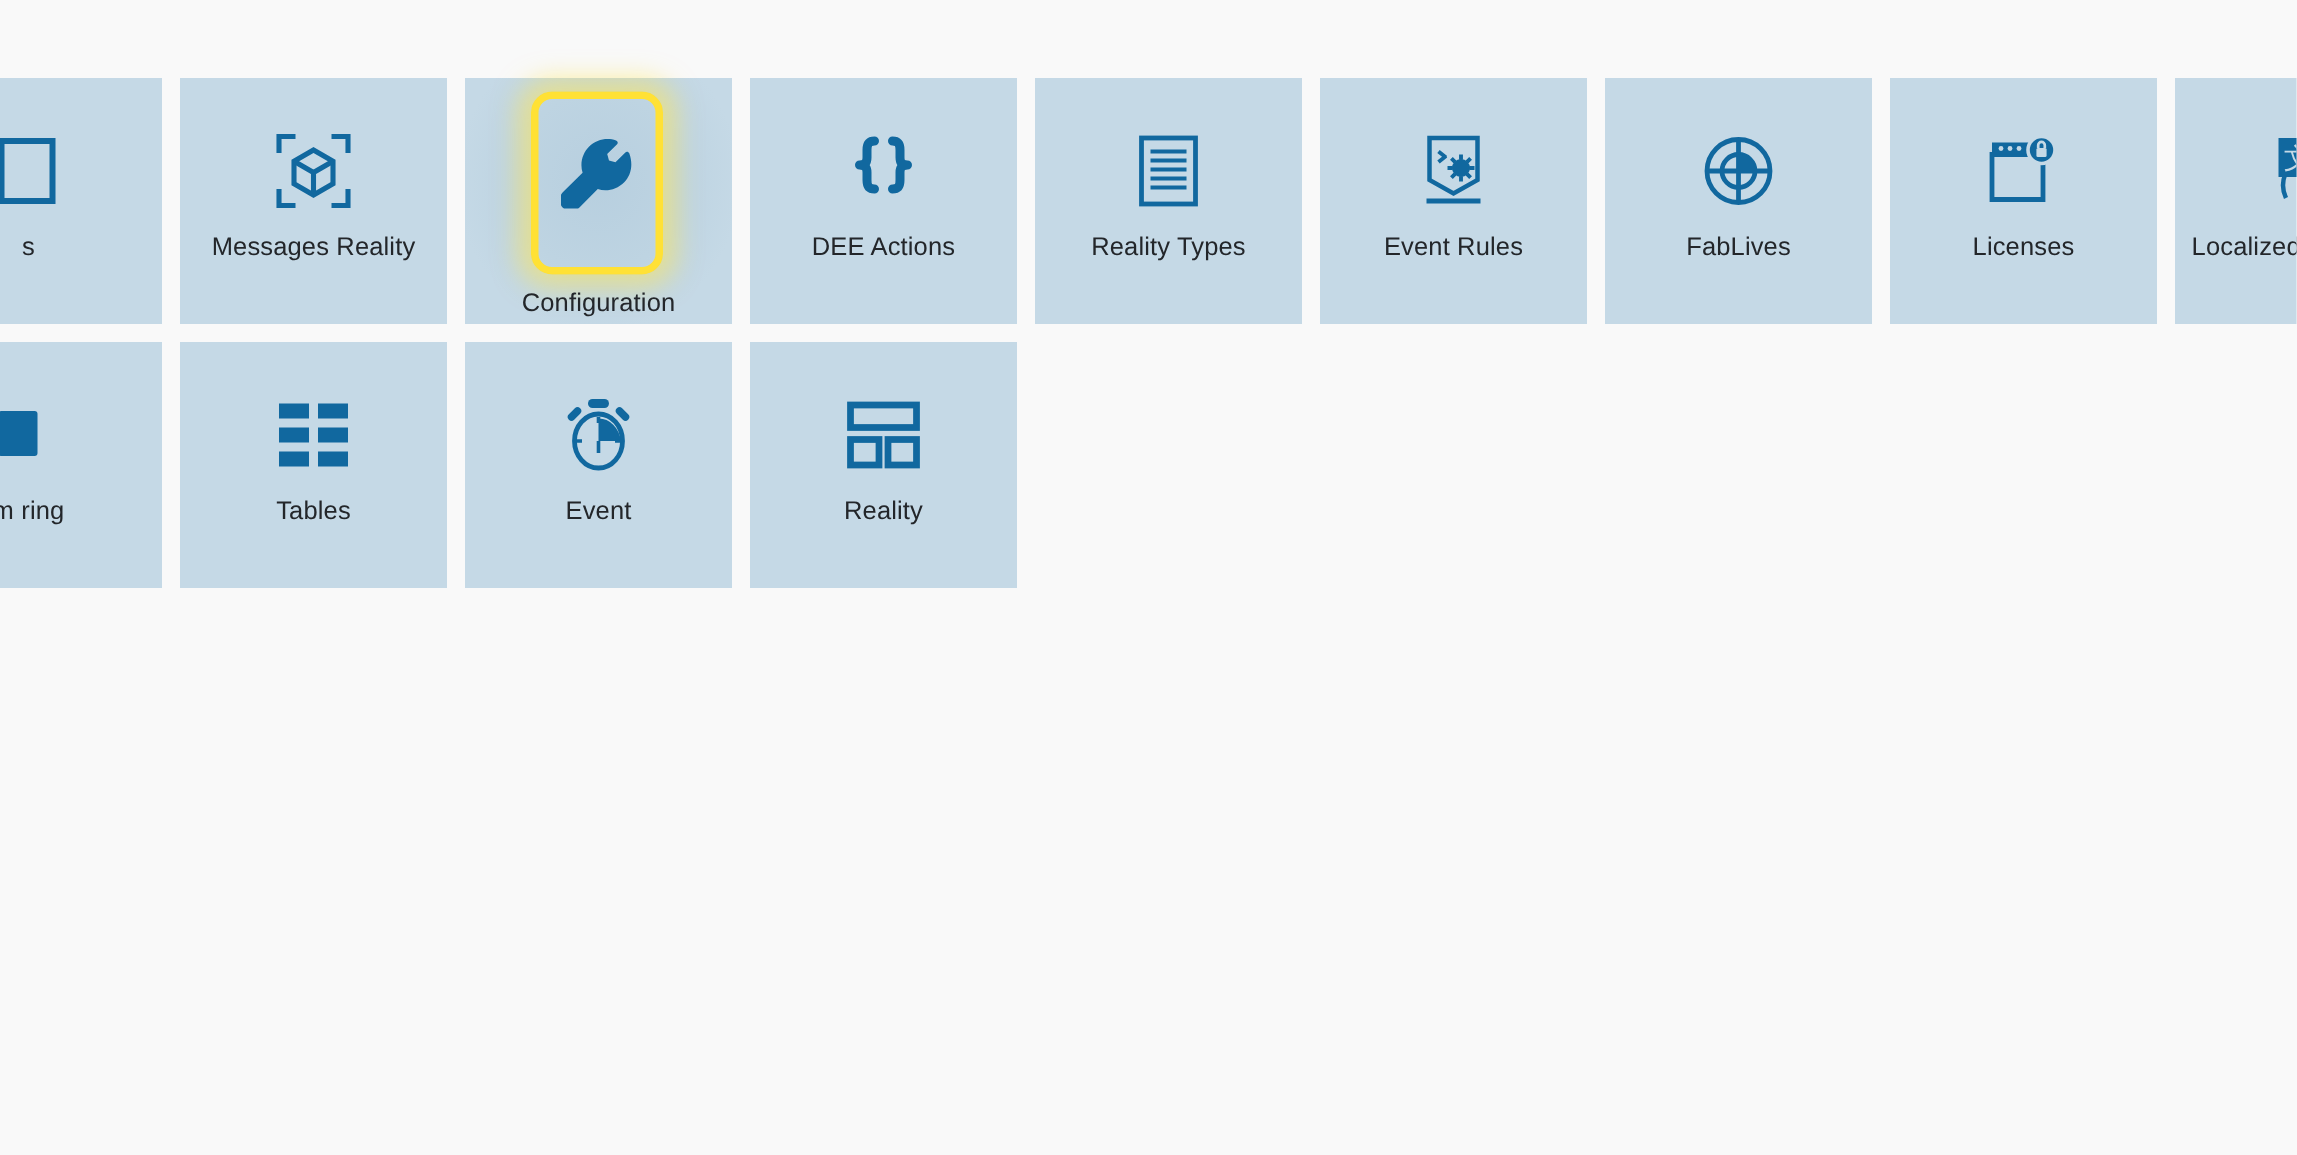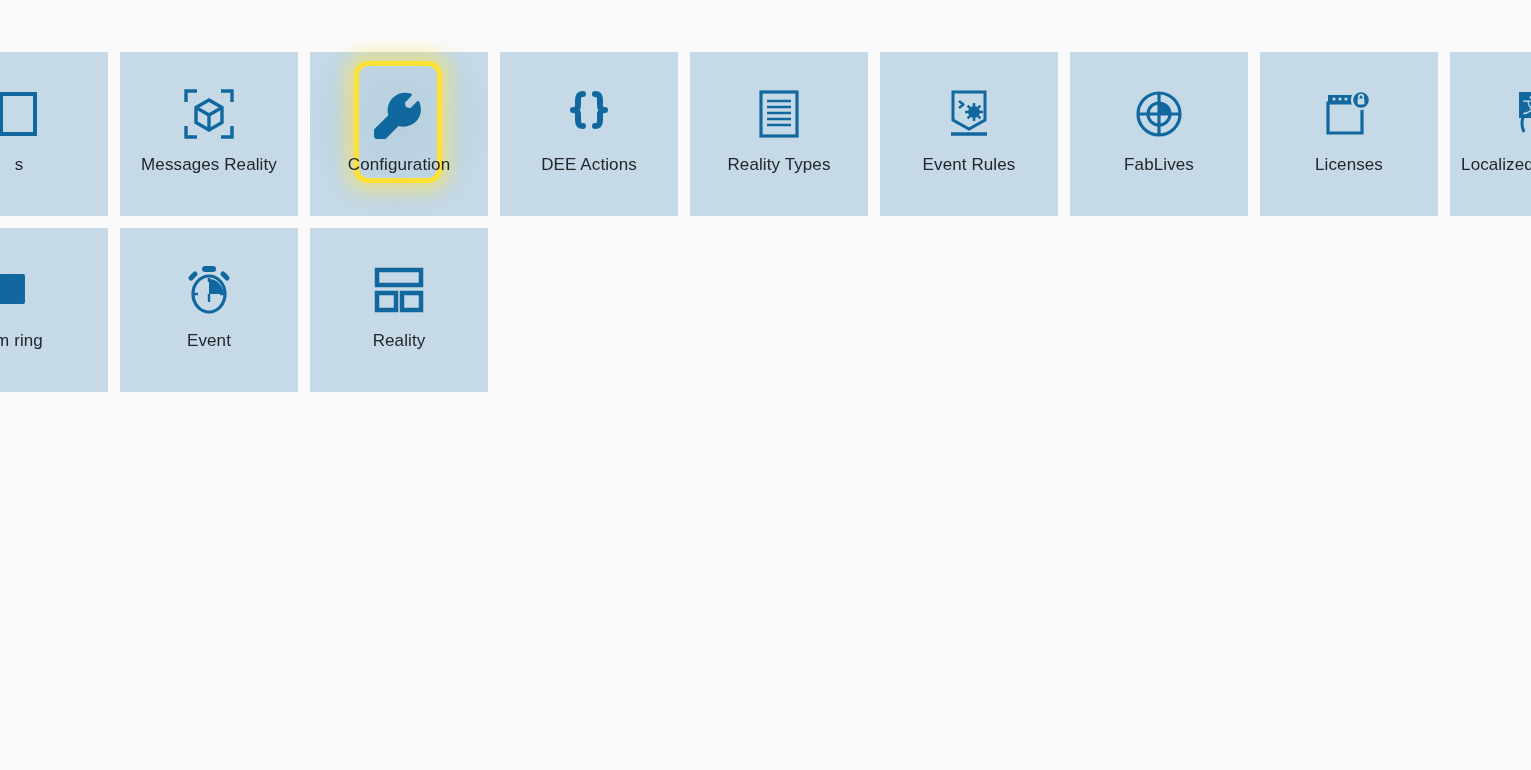--- a/index.html
+++ b/index.html
@@ -55,20 +55,21 @@
     font-size: 17px;
     line-height: 22px;
     color: #23262a;
     text-align: center;
     max-width: 168px;
     letter-spacing: 0.1px;
   }
   
   .tile.is-highlighted {
     background: radial-gradient(ellipse at 50% 42%, #b7cfdf 0%, #bed4e2 45%, #c5d9e6 75%);
+    gap: 37px;
   }
   .tile.is-highlighted::before {
     content: "";
     position: absolute;
     left: 44px;
     top: 9px;
     width: 88px;
     height: 122px;
     border-radius: 14px;
     box-shadow: 0 0 16px 9px rgba(255, 232, 90, 0.55);
@@ -195,20 +196,33 @@
       <div class="tile">
         <div class="tile-icon">
           <svg width="52" height="52" viewBox="0 0 52 52" fill="currentColor">
             <rect x="6" y="10" width="26" height="30" rx="2"></rect>
           </svg>
         </div>
         <div class="tile-label">m ring</div>
       </div>
       <div class="tile">
         <div class="tile-icon">
+          <svg width="50" height="46" viewBox="0 0 50 46" fill="currentColor">
+            <rect x="2" y="2" width="20" height="10"></rect>
+            <rect x="28" y="2" width="20" height="10"></rect>
+            <rect x="2" y="18" width="20" height="10"></rect>
+            <rect x="28" y="18" width="20" height="10"></rect>
+            <rect x="2" y="34" width="20" height="10"></rect>
+            <rect x="28" y="34" width="20" height="10"></rect>
+          </svg>
+        </div>
+        <div class="tile-label">Tables</div>
+      </div>
+      <div class="tile">
+        <div class="tile-icon">
           <svg width="50" height="52" viewBox="0 0 50 52" fill="none" stroke="currentColor" stroke-width="3.2">
             <rect x="18" y="2" width="14" height="6" rx="3" fill="currentColor" stroke="none"></rect>
             <path d="M11 10l-4 4M39 10l4 4" stroke-width="5" stroke-linecap="round"></path>
             <ellipse cx="25" cy="30" rx="16" ry="18"></ellipse>
             <path d="M25 30V15a15 18 0 0115 15z" fill="currentColor" stroke="none"></path>
             <path d="M25 30v8M9 30h5M36 30h5M25 14v4" stroke-width="2.4"></path>
           </svg>
         </div>
         <div class="tile-label">Event</div>
       </div>

